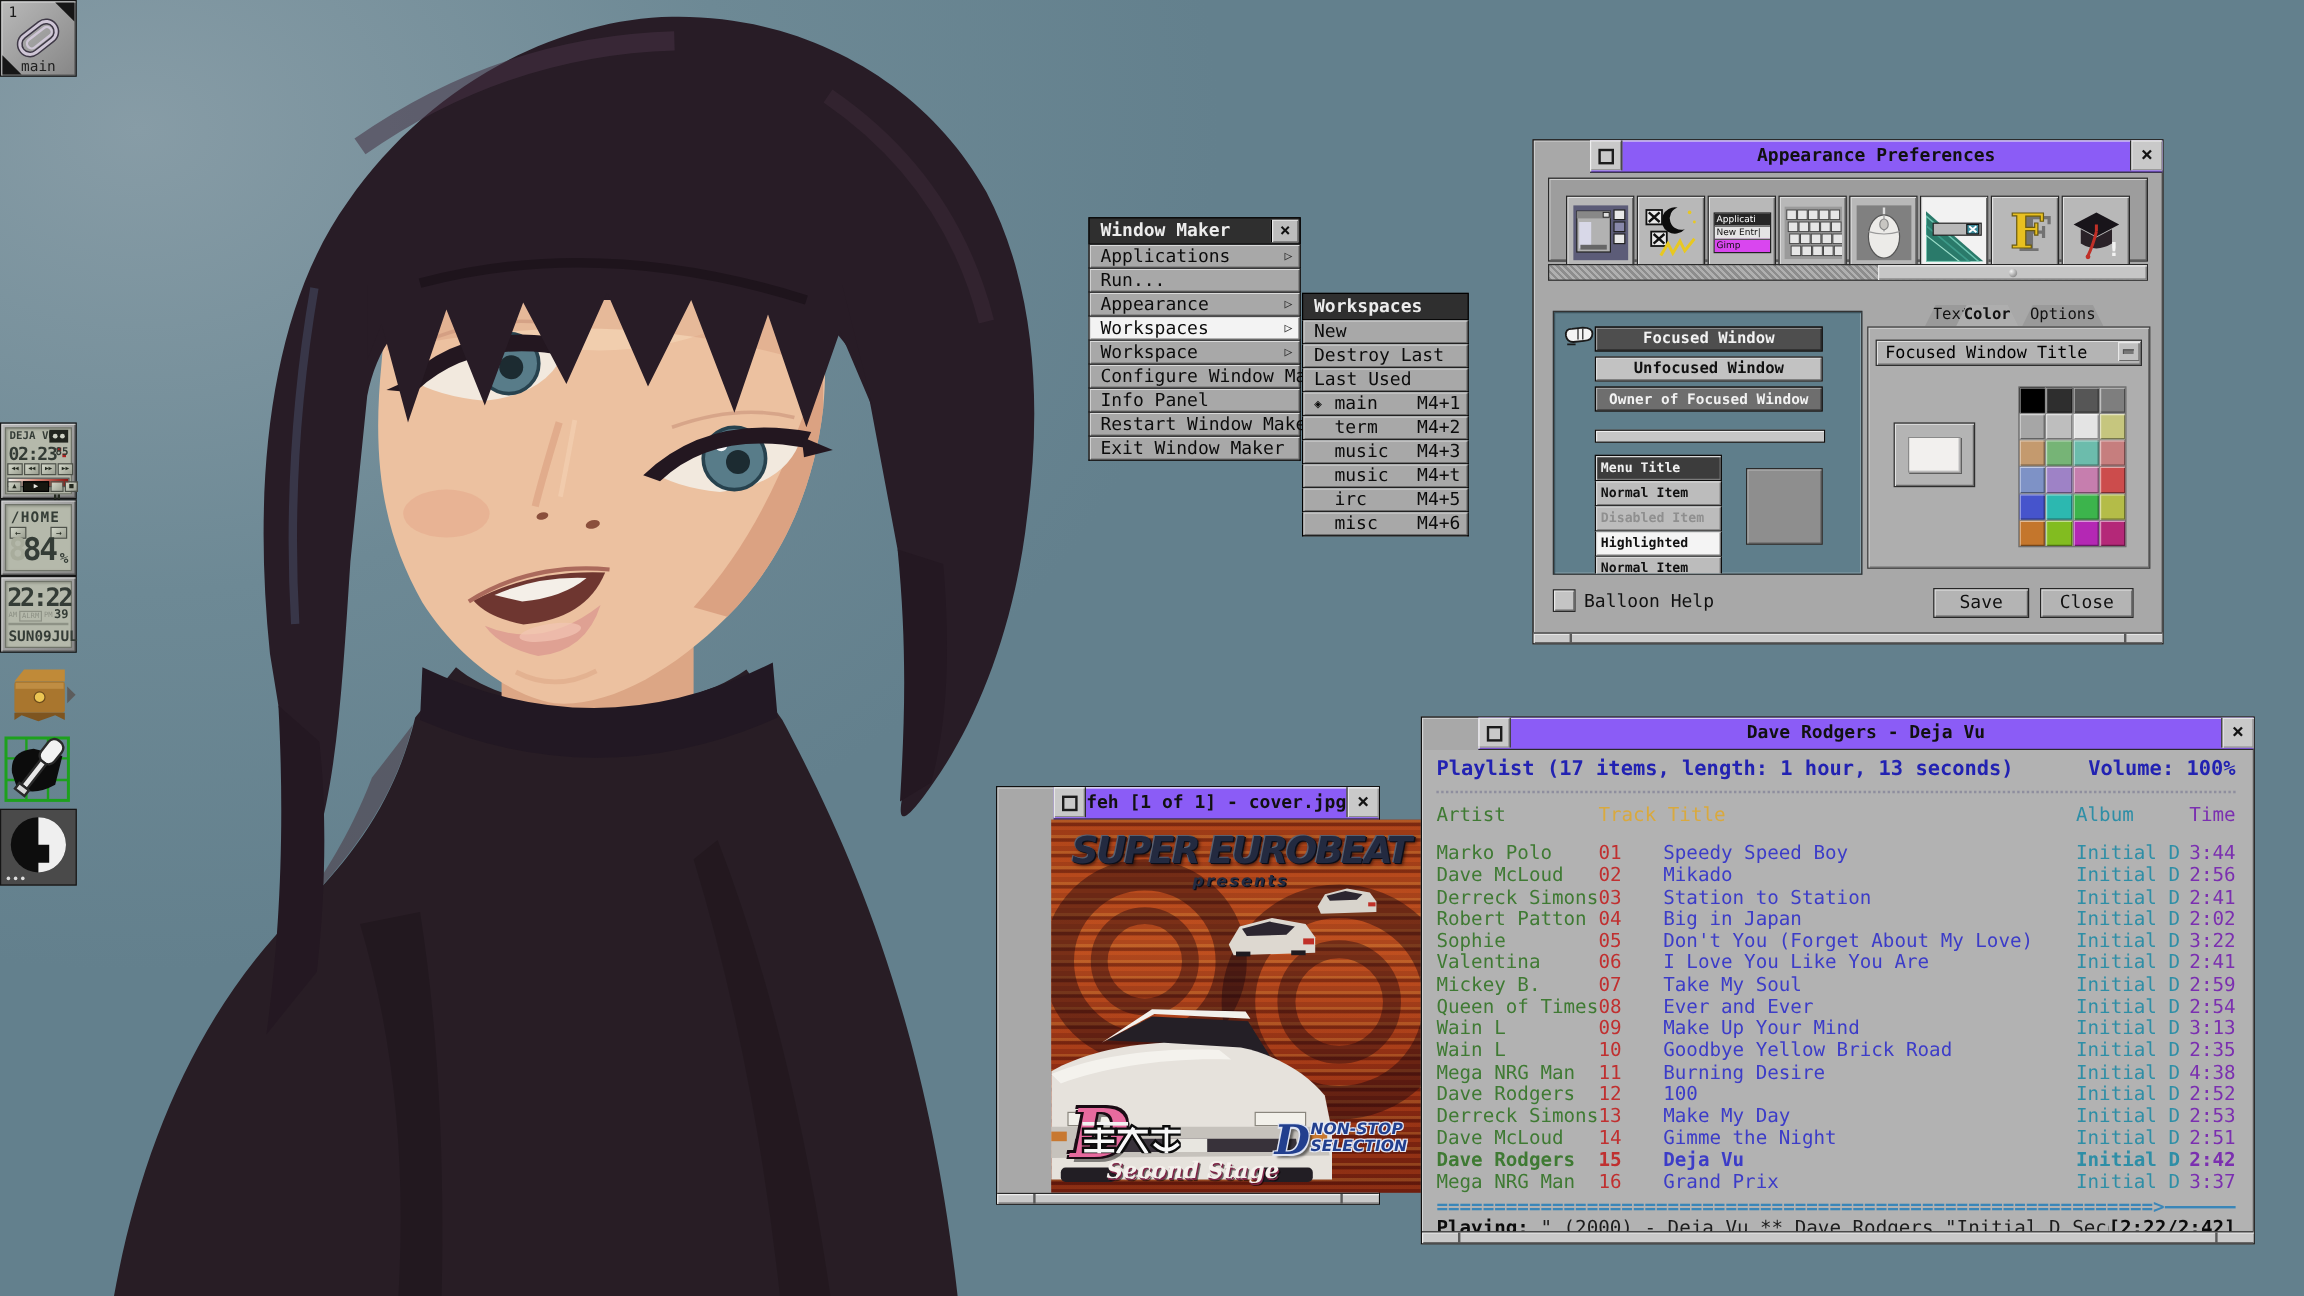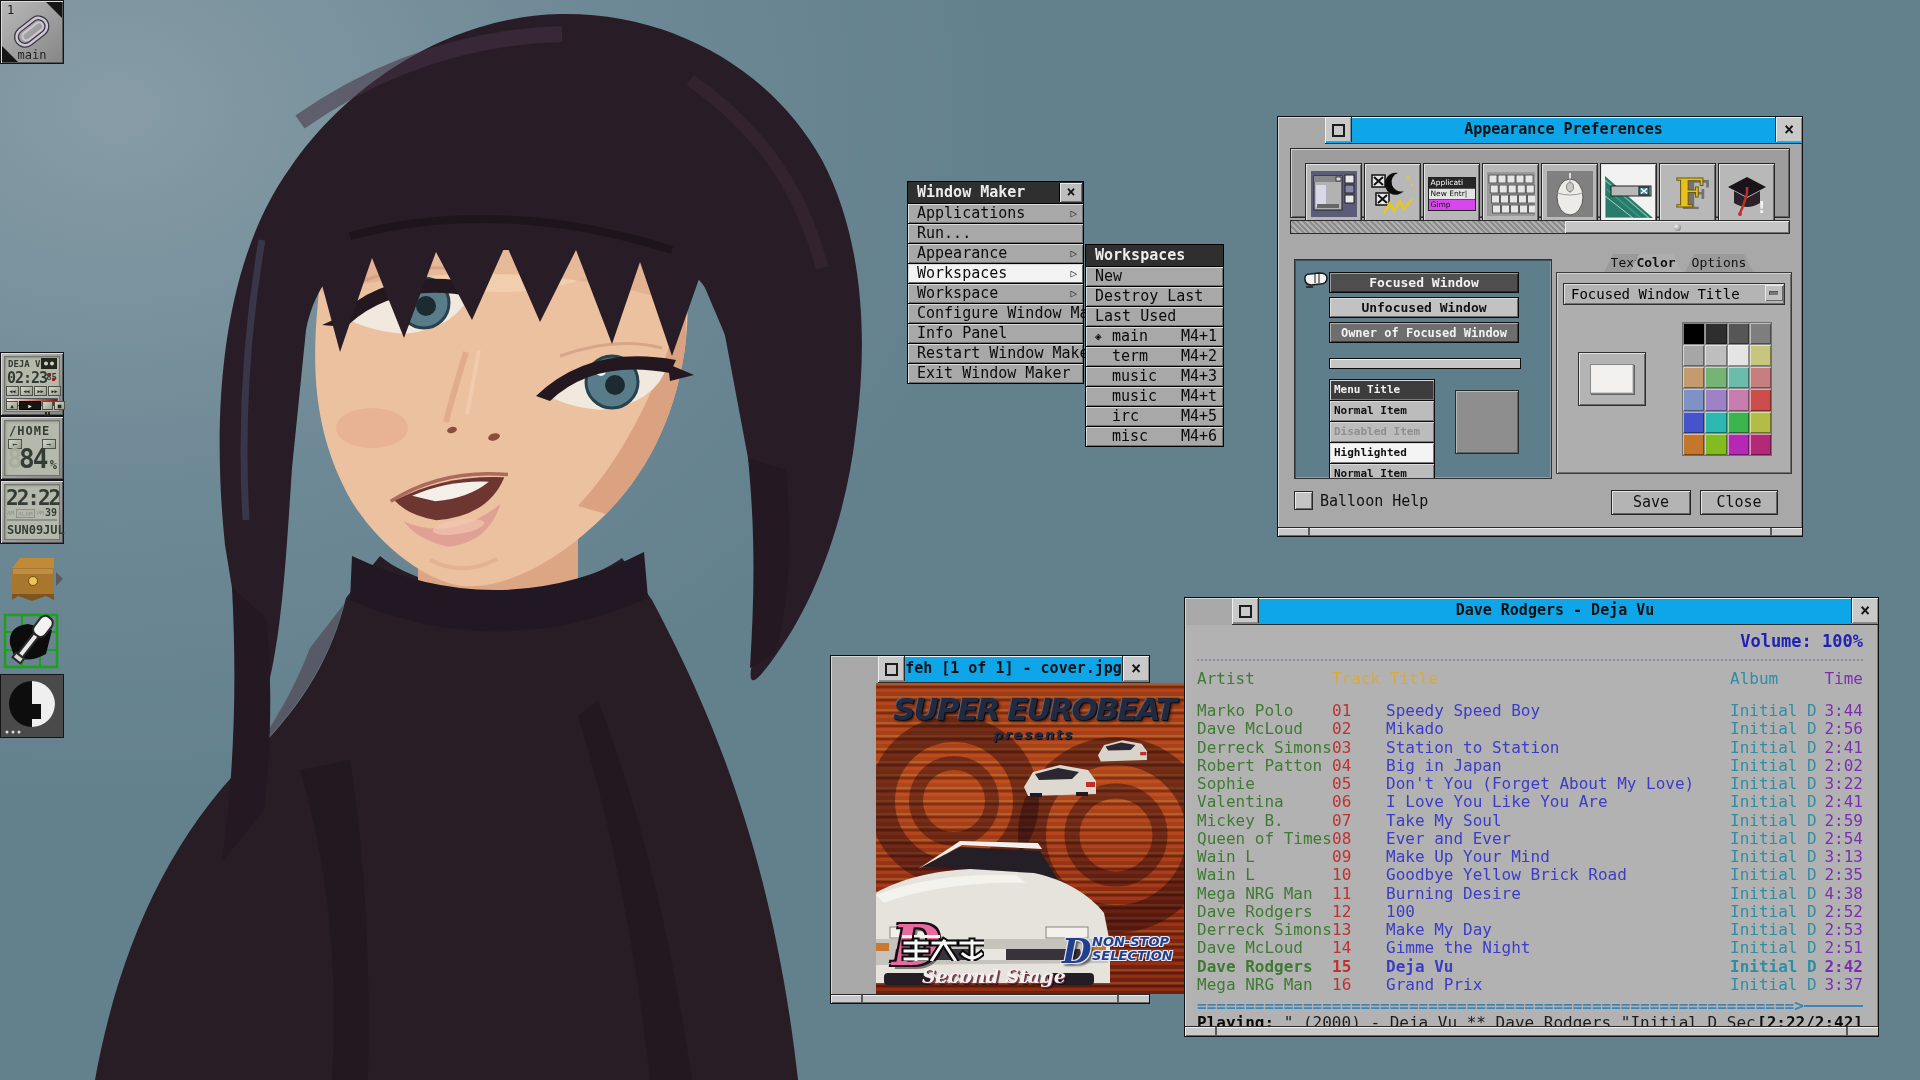--- a/index.html
+++ b/index.html
@@ -3,21 +3,21 @@
 <meta charset="utf-8">
 <style>
   html,body{margin:0;padding:0;background:#444;}
   body{width:1920px;height:1080px;overflow:hidden;font-family:"DejaVu Sans Mono",monospace;}
   #desktop{position:absolute;left:0;top:0;width:1920px;height:1080px;overflow:hidden;
     background:radial-gradient(900px 700px at 6% 10%, #879ca6 0%, #6d8995 55%, #63808d 100%);}
   #wallpaper{position:absolute;left:0;top:0;}
 
   
   .wmwin{position:absolute;background:#a8a8a8;border:1px solid #101010;box-shadow:inset 1px 1px 0 #d6d6d6, inset -1px -1px 0 #7c7c7c;}
-  .tbar{position:absolute;left:4px;top:0;right:0;height:26px;background:#0ea5e9;display:flex;border-bottom:1px solid #2a2a2a;box-shadow:inset 1px 1px 0 #efefef, inset -1px 0 0 #8a8a8a;margin-left:43px;}
+  .tbar{position:absolute;left:4px;top:0;right:0;height:26px;background:#8b5cf6;display:flex;border-bottom:1px solid #2a2a2a;box-shadow:inset 1px 1px 0 #efefef, inset -1px 0 0 #8a8a8a;margin-left:43px;}
   .tl{flex:1;text-align:center;font-weight:bold;font-size:15px;line-height:25px;color:#111;white-space:nowrap;overflow:hidden;}
   .tbtn{width:26px;height:25px;position:relative;background:#c9c9c9;box-shadow:inset 1px 1px 0 #efefef, inset -1px -1px 0 #8a8a8a;}
   .tbtn.bleft{border-right:1px solid #2a2a2a}.tbtn.bright{border-left:1px solid #2a2a2a}
   .tbtn .sq{position:absolute;left:7px;top:7px;width:9px;height:9px;border:2px solid #1c1c1c;}
   .tbtn .x{display:block;text-align:center;line-height:24px;font-size:17px;font-weight:bold;color:#141414;}
   .rbar{position:absolute;left:0;right:0;bottom:0;height:8px;background:#c9c9c9;border-top:1px solid #2a2a2a;box-shadow:inset 1px 1px 0 #eee, inset 0 -1px 0 #666;}
   .rbar i{position:absolute;top:0;bottom:0;width:2px;background:#5a5a5a;}
   .rbar i.l{left:30px}.rbar i.r{right:30px}
 
   
@@ -580,20 +580,21 @@
       <div class="tbtn bleft">
           <span class="sq"></span>
         </div>
       <div class="tl">Dave Rodgers - Deja Vu</div>
       <div class="tbtn bright">
           <span class="x">×</span>
         </div>
     </div>
     <div id="mp-content">
       <div id="mp-line1">
+        <span>Playlist (17 items, length: 1 hour, 13 seconds)</span>
         <span id="mp-vol">Volume: 100%</span>
       </div>
       <div id="mp-dots"></div>
       <div id="mp-head">
         <span class="c-art">Artist</span>
         <span class="h-tt">Track Title</span>
         <span class="c-alb">Album</span>
         <span class="c-tim">Time</span>
       </div>
       <div id="mp-rows">

